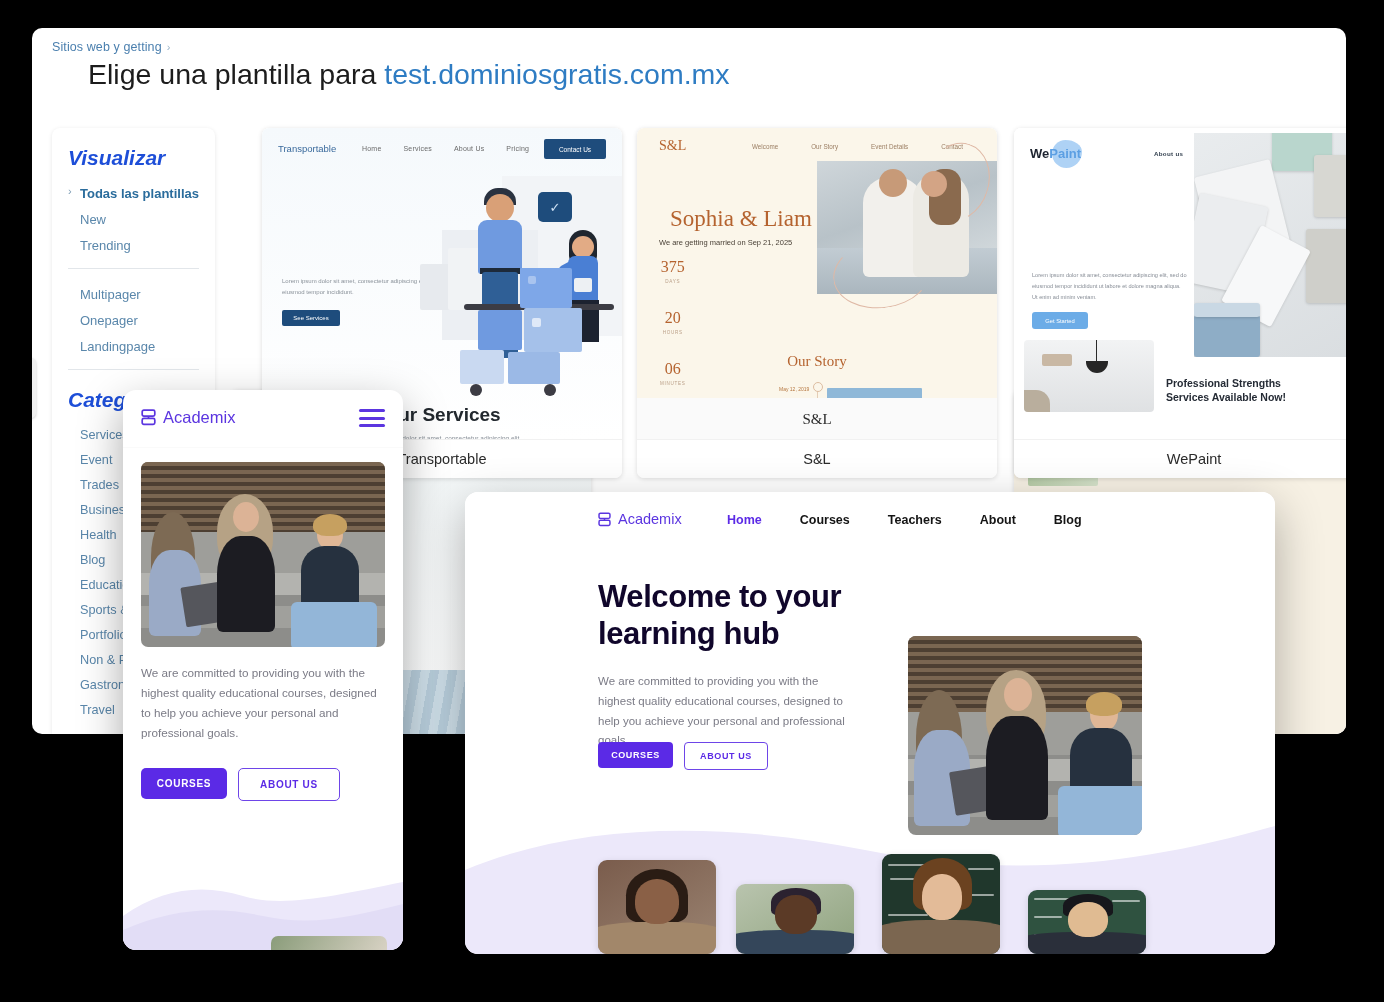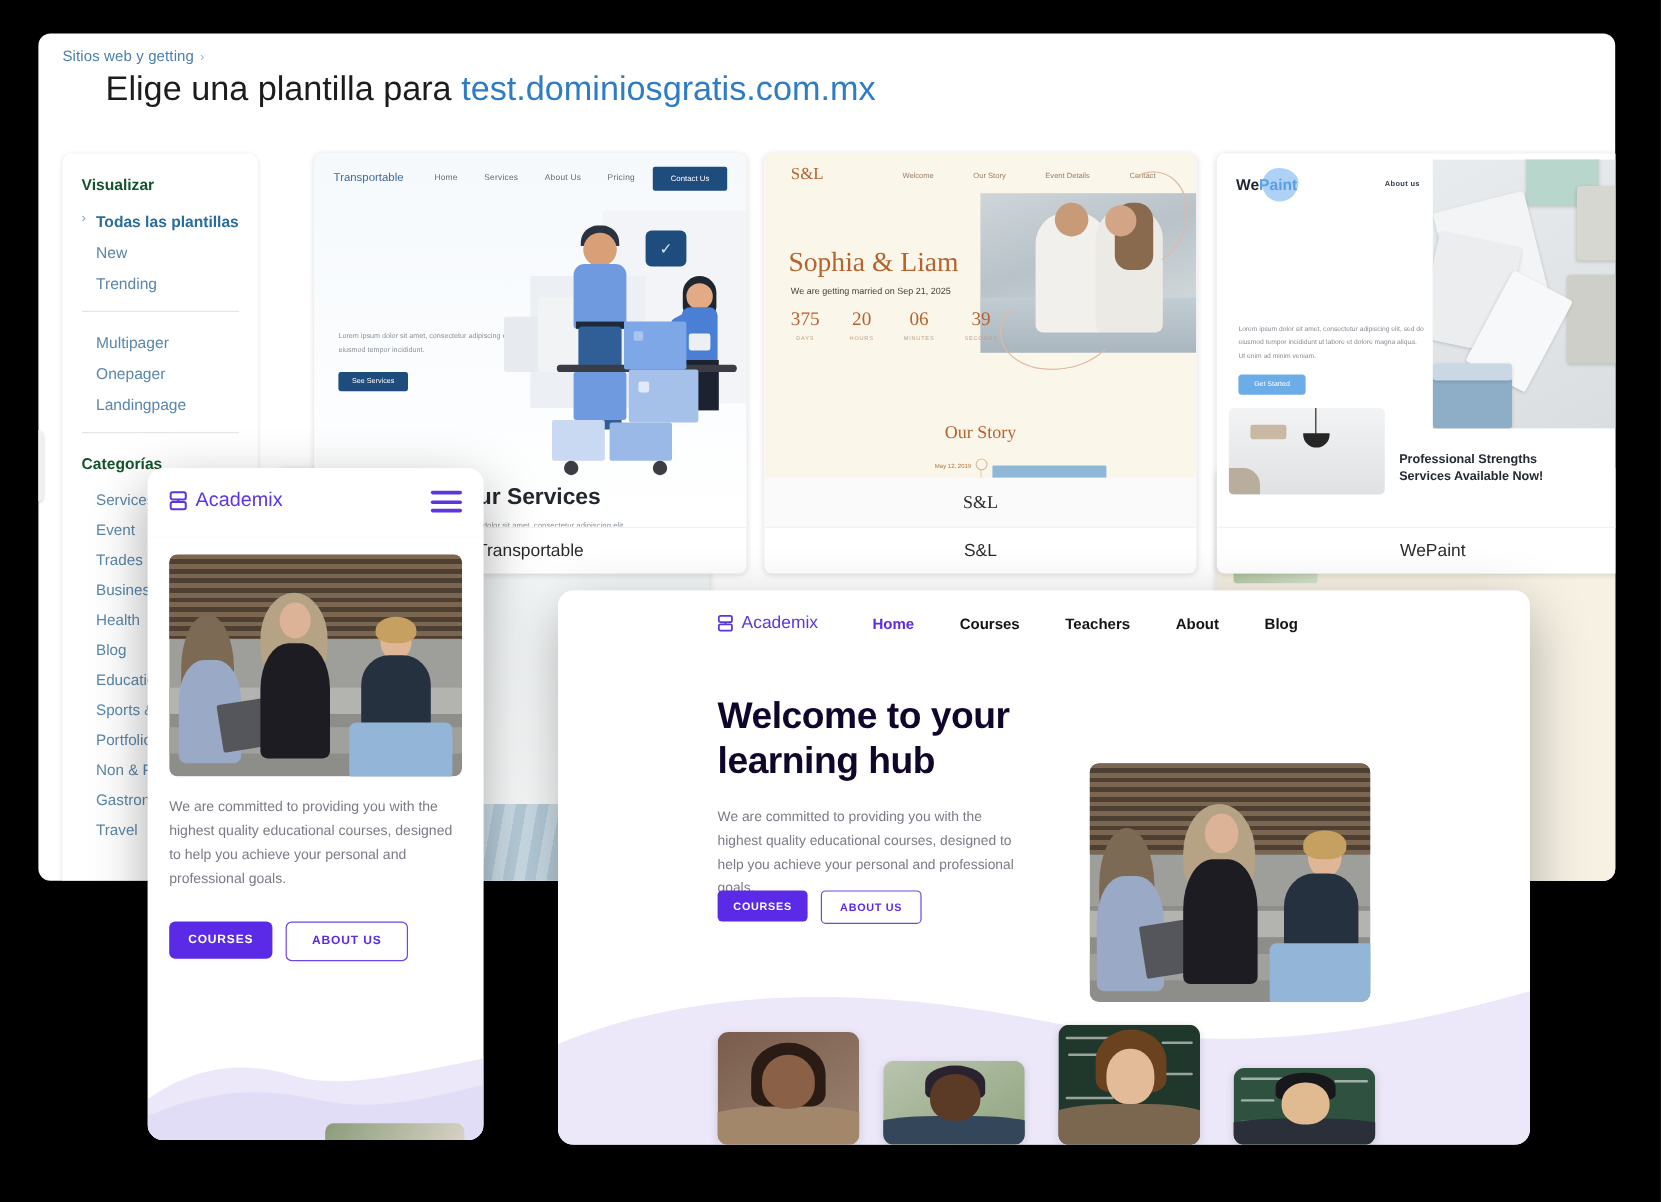--- a/index.html
+++ b/index.html
@@ -28,21 +28,21 @@
   }
   .page-title .domain{color:#2e7cc3;}
 
   
   .sidebar{
     position:absolute;left:20px;top:100px;width:163px;height:606px;
     background:#fff;border-radius:8px 8px 0 0;
     box-shadow:0 1px 4px rgba(0,0,0,.10);
     padding:18px 0 0 0;box-sizing:border-box;overflow:hidden;
   }
-  .side-h{font-size:13px;font-weight:700;color:#14532d;padding:0 0 10px 16px;}
+  .side-h{font-size:21px;font-weight:700;color:#1d4ed8;padding:0 0 10px 16px;font-style:italic;}
   .side-h.second{padding-top:6px;}
   .side-item{
     font-size:13px;color:#5a87ab;padding:5.5px 0 5.5px 28px;cursor:pointer;
     white-space:nowrap;
   }
   .side-item.active{color:#2a6c9c;font-weight:700;position:relative;}
   .side-item.active .caret{
     position:absolute;left:16px;top:5px;font-size:11px;color:#7d9db5;font-weight:400;
   }
   .side-div{height:1px;background:#e2e6ea;margin:10px 16px 12px 16px;}
@@ -101,23 +101,23 @@
   .mv .bubble:after{content:"";position:absolute;left:8px;bottom:-6px;border:6px solid transparent;border-top-color:#1e4c7c;}
   .mv .cart{position:absolute;left:52px;top:136px;width:150px;height:6px;background:#3c3c44;border-radius:3px;}
   .bx{position:absolute;border-radius:2px;}
   .mv .wheel{position:absolute;width:12px;height:12px;border-radius:50%;background:#3c3c44;}
 
   
   .sl{position:absolute;inset:0;background:#fbf6ea;}
   .sl-logo{position:absolute;left:22px;top:10px;font-size:14px;color:#b5632f;font-family:"Liberation Serif",serif;}
   .sl-links{position:absolute;left:115px;top:15px;font-size:6.3px;color:#9b7e63;}
   .sl-links span{margin-right:33px;}
-  .sl-h1{position:absolute;left:20px;top:78px;font-size:23px;color:#b5632f;font-family:"Liberation Serif",serif;}
+  .sl-h1{position:absolute;left:33px;top:78px;font-size:23px;color:#b5632f;font-family:"Liberation Serif",serif;}
   .sl-sub{position:absolute;left:22px;top:110px;font-size:7.5px;color:#4b4238;}
-  .sl-count{position:absolute;left:22px;top:130px;display:flex;gap:25px;}
+  .sl-count{position:absolute;left:22px;top:130px;display:flex;gap:25px;flex-direction:column;}
   .sl-count .n{font-size:16px;color:#b5632f;font-family:"Liberation Serif",serif;text-align:center;}
   .sl-count .u{font-size:4.6px;color:#bba089;letter-spacing:.7px;text-align:center;margin-top:3px;}
   .sl-photo{position:absolute;left:180px;top:33px;right:0;height:133px;overflow:hidden;
     background:linear-gradient(160deg,#cfd6da 0%,#b8c2c8 40%,#dfe4e6 100%);}
   .sl-photo .sea{position:absolute;left:0;right:0;bottom:0;height:46px;background:linear-gradient(#c2ccd3,#aab6be);}
   .sl-photo .g1{position:absolute;left:46px;top:16px;width:60px;height:100px;background:#f2f0ec;border-radius:26px 26px 6px 6px;}
   .sl-photo .g2{position:absolute;left:96px;top:12px;width:56px;height:104px;background:#eceae4;border-radius:26px 26px 6px 6px;}
   .sl-photo .h1{position:absolute;left:62px;top:8px;width:28px;height:28px;border-radius:50%;background:#c79a78;}
   .sl-photo .h2{position:absolute;left:104px;top:10px;width:26px;height:26px;border-radius:50%;background:#d3a485;}
   .sl-photo .hair{position:absolute;left:112px;top:8px;width:32px;height:56px;border-radius:14px 14px 12px 12px;background:#8a6a4e;}

